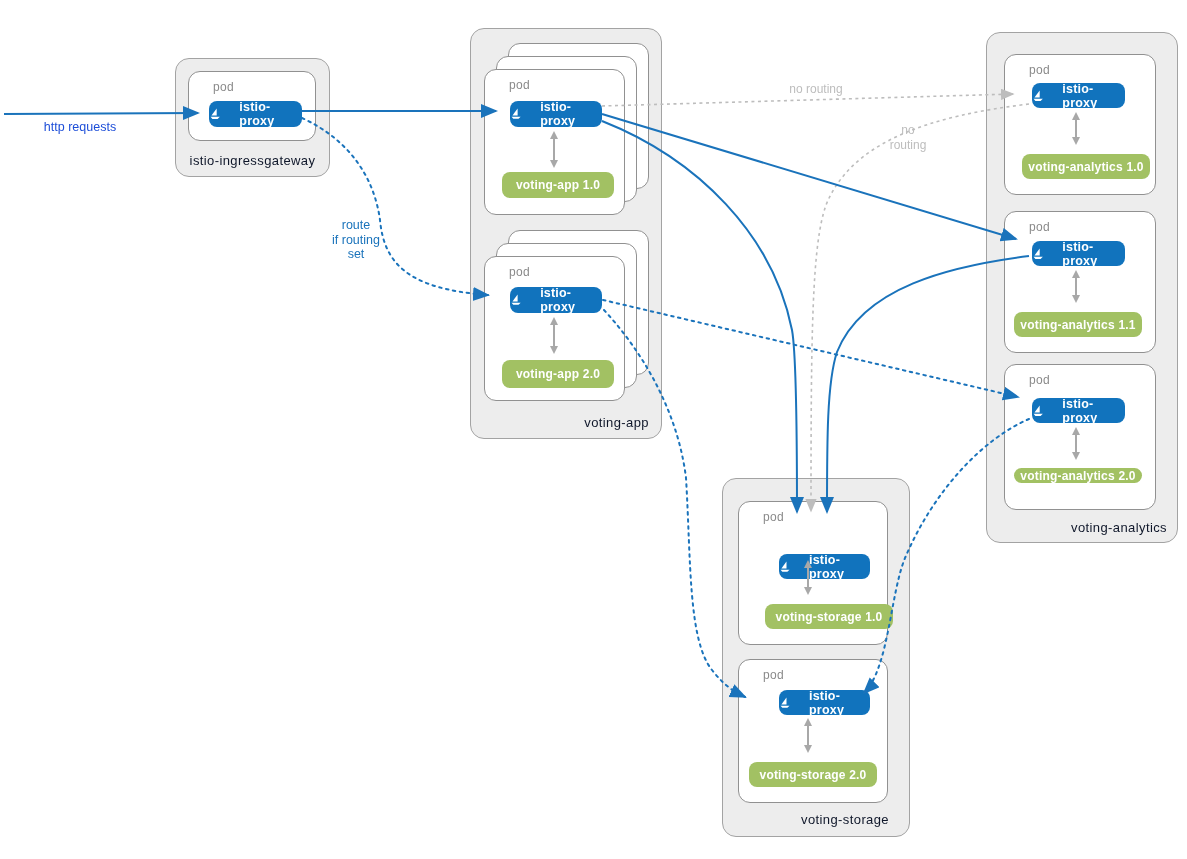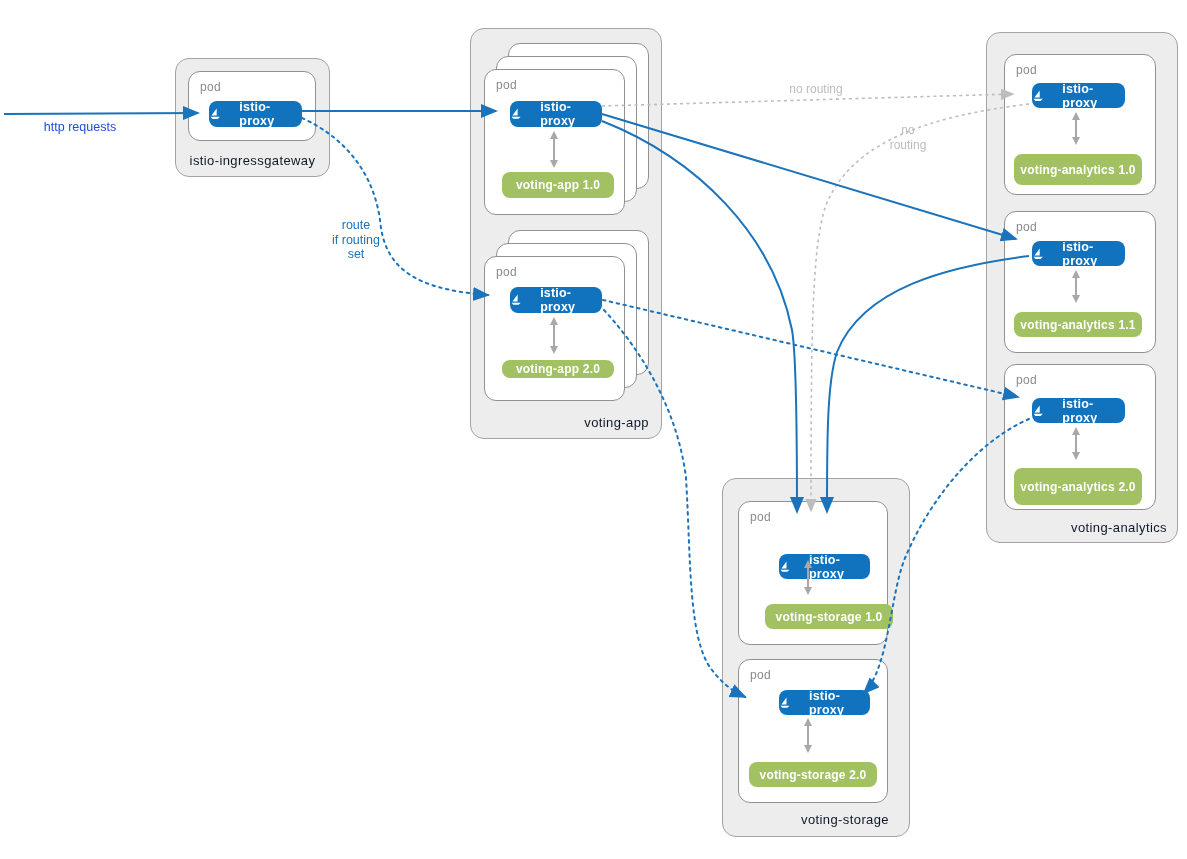--- a/index.html
+++ b/index.html
@@ -11,21 +11,21 @@
   .group{
     position:absolute;background:#ededed;border:1px solid #a3a3a3;border-radius:14px;
   }
   .group-label{
     position:absolute;font-size:13px;color:#0f172a;letter-spacing:.4px;white-space:nowrap;margin-top:18px;
   }
   .pod{
     position:absolute;background:#fff;border:1px solid #919191;border-radius:12px;
   }
   .pod-label{
-    position:absolute;left:11px;top:8px;font-size:12px;color:#8a8a8a;letter-spacing:.3px;
+    position:absolute;left:24px;top:8px;font-size:12px;color:#8a8a8a;letter-spacing:.3px;
   }
   .proxy-pill{
     position:absolute;background:#1173bd;border-radius:8px;color:#fff;
     display:flex;align-items:center;justify-content:center;gap:18px;
     font-size:12.5px;font-weight:bold;letter-spacing:.2px;
   }
   .app-pill{
     position:absolute;background:#a2c163;border-radius:8px;color:#fff;
     display:flex;align-items:center;justify-content:center;
     font-size:12px;font-weight:bold;letter-spacing:.2px;white-space:nowrap;
@@ -74,36 +74,36 @@
   <div class="pod" style="left:25px;top:214px;width:139px;height:143px;"></div>
   <div class="pod" style="left:13px;top:227px;width:139px;height:143px;">
     <span class="pod-label">pod</span>
     <div class="proxy-pill" style="left:25px;top:30px;width:92px;height:26px;">
       <svg class="sail" viewBox="0 0 20 20">
         <polygon points="12.5,1 12.5,12.5 4,12.5" fill="#ffffff"></polygon>
         <polygon points="2.5,14.5 17.5,14.5 14,18 5.5,18" fill="#ffffff"></polygon>
       </svg>
       <span>istio-proxy</span>
     </div>
-    <div class="app-pill" style="left:17px;top:103px;width:112px;height:18px;">voting-app 2.0</div>
+    <div class="app-pill" style="left:17px;top:103px;width:112px;height:28px;">voting-app 2.0</div>
   </div>
   <span class="group-label" style="right:12px;bottom:8px;">voting-app</span>
 </div>
 
 <div class="group" style="left:986px;top:32px;width:190px;height:509px;">
   <div class="pod" style="left:17px;top:21px;width:150px;height:139px;">
     <span class="pod-label">pod</span>
     <div class="proxy-pill" style="left:27px;top:28px;width:93px;height:25px;">
       <svg class="sail" viewBox="0 0 20 20">
         <polygon points="12.5,1 12.5,12.5 4,12.5" fill="#ffffff"></polygon>
         <polygon points="2.5,14.5 17.5,14.5 14,18 5.5,18" fill="#ffffff"></polygon>
       </svg>
       <span>istio-proxy</span>
     </div>
-    <div class="app-pill" style="left:9px;top:99px;width:128px;height:31px;">voting-analytics 1.0</div>
+    <div class="app-pill" style="left:17px;top:99px;width:128px;height:25px;">voting-analytics 1.0</div>
   </div>
   <div class="pod" style="left:17px;top:178px;width:150px;height:140px;">
     <span class="pod-label">pod</span>
     <div class="proxy-pill" style="left:27px;top:29px;width:93px;height:25px;">
       <svg class="sail" viewBox="0 0 20 20">
         <polygon points="12.5,1 12.5,12.5 4,12.5" fill="#ffffff"></polygon>
         <polygon points="2.5,14.5 17.5,14.5 14,18 5.5,18" fill="#ffffff"></polygon>
       </svg>
       <span>istio-proxy</span>
     </div>
@@ -111,21 +111,21 @@
   </div>
   <div class="pod" style="left:17px;top:331px;width:150px;height:144px;">
     <span class="pod-label">pod</span>
     <div class="proxy-pill" style="left:27px;top:33px;width:93px;height:25px;">
       <svg class="sail" viewBox="0 0 20 20">
         <polygon points="12.5,1 12.5,12.5 4,12.5" fill="#ffffff"></polygon>
         <polygon points="2.5,14.5 17.5,14.5 14,18 5.5,18" fill="#ffffff"></polygon>
       </svg>
       <span>istio-proxy</span>
     </div>
-    <div class="app-pill" style="left:9px;top:103px;width:128px;height:37px;">voting-analytics 2.0</div>
+    <div class="app-pill" style="left:9px;top:103px;width:128px;height:15px;">voting-analytics 2.0</div>
   </div>
   <span class="group-label" style="right:10px;bottom:7px;">voting-analytics</span>
 </div>
 
 <div class="group" style="left:722px;top:478px;width:186px;height:357px;">
   <div class="pod" style="left:15px;top:22px;width:148px;height:142px;">
     <span class="pod-label">pod</span>
     <div class="proxy-pill" style="left:40px;top:52px;width:91px;height:25px;">
       <svg class="sail" viewBox="0 0 20 20">
         <polygon points="12.5,1 12.5,12.5 4,12.5" fill="#ffffff"></polygon>

